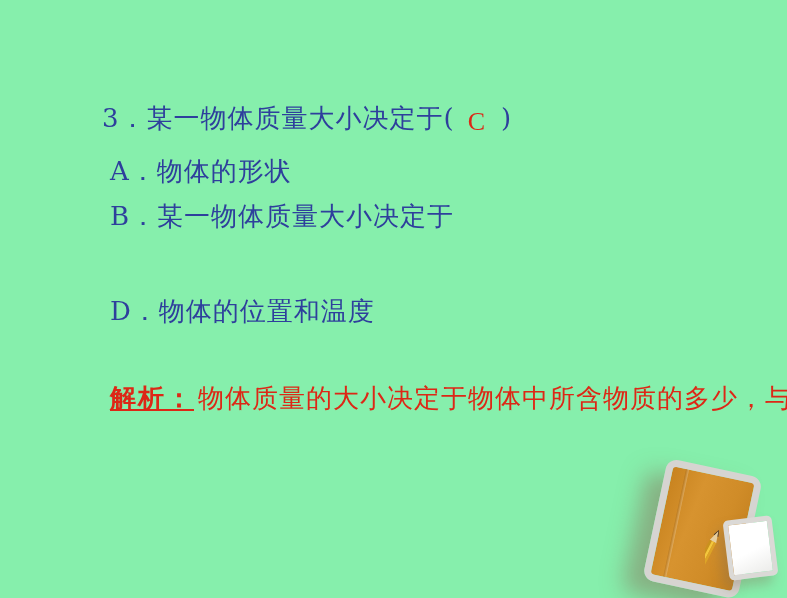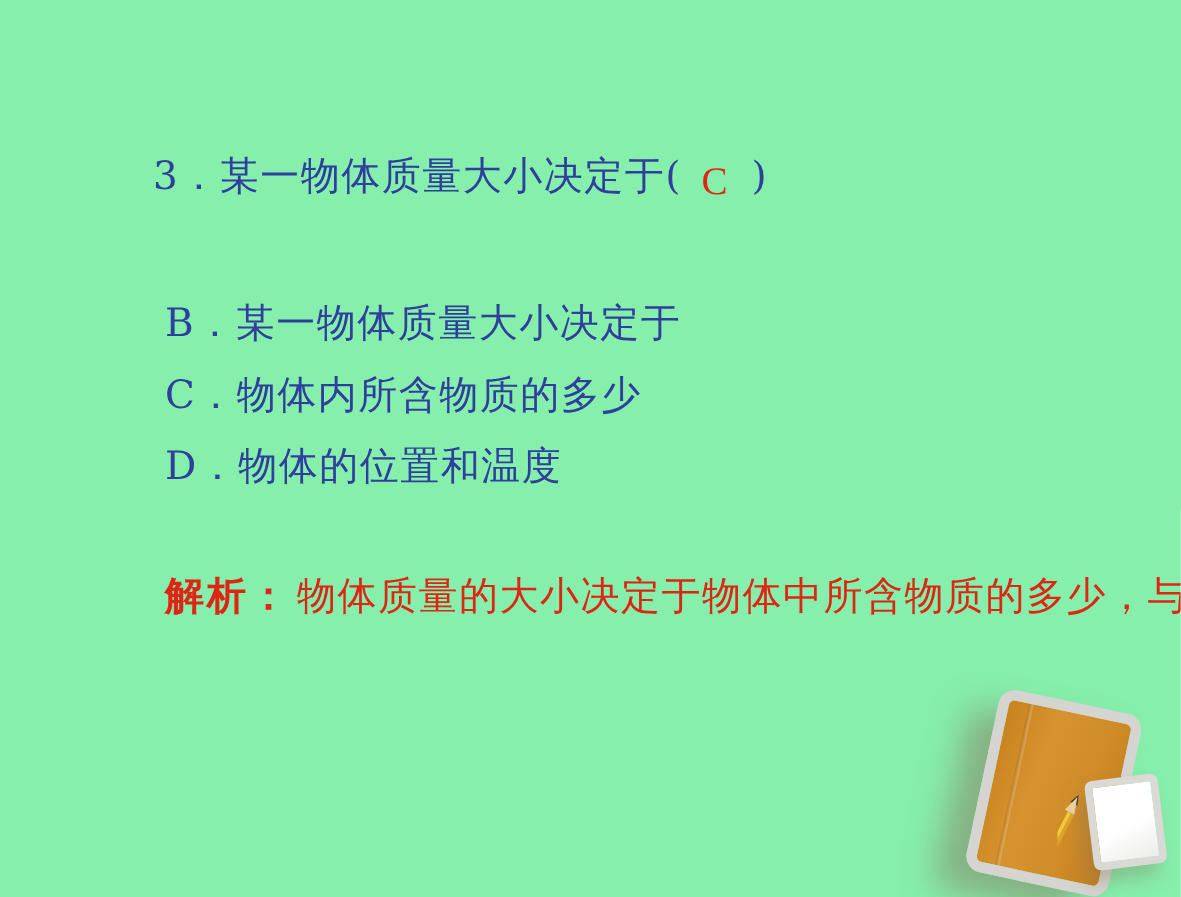--- a/index.html
+++ b/index.html
@@ -34,20 +34,21 @@
   .analysis {
     color: #dd2716;
   }
   .analysis-1 { left: 110px; top: 380px; }
   .analysis-2 { left: 60px;  top: 430px; }
   .analysis-label {
     font-weight: bold;
     font-family: "DejaVu Sans", "Liberation Sans", sans-serif;
     letter-spacing: 2px;
     margin-right: 4px;
+    text-decoration: underline;
   }
 
   
   .graphic { position: absolute; left: 600px; top: 430px; width: 187px; height: 168px; }
   .notebook {
     position: absolute;
     left: 68px; top: 28px;
     width: 97px; height: 124px;
     box-sizing: border-box;
     background: linear-gradient(100deg, #c8831f 0%, #d7932f 35%, #d08c28 70%, #c3801f 100%);
@@ -85,22 +86,22 @@
 </style>
 </head>
 <body>
 
 <div class="slide">
 
   <div class="textline question-line">
     <span>3．某一物体质量大小决定于(</span><span class="answer-letter">C</span><span>)</span>
   </div>
 
+  <div class="textline opt-a">A．物体的形状</div>
   <div class="textline opt-b">B．某一物体质量大小决定于</div>
-  <div class="textline opt-c">C．物体内所含物质的多少</div>
   <div class="textline opt-d">D．物体的位置和温度</div>
 
   <div class="textline analysis analysis-1">
     <span class="analysis-label">解析：</span><span>物体质量的大小决定于物体中所含物质的多少，与</span>
   </div>
 
   <div class="graphic">
     <div class="notebook"></div>
     <div class="paper"></div>
     <svg class="pencil-svg" width="64" height="80" viewBox="0 0 64 80">

